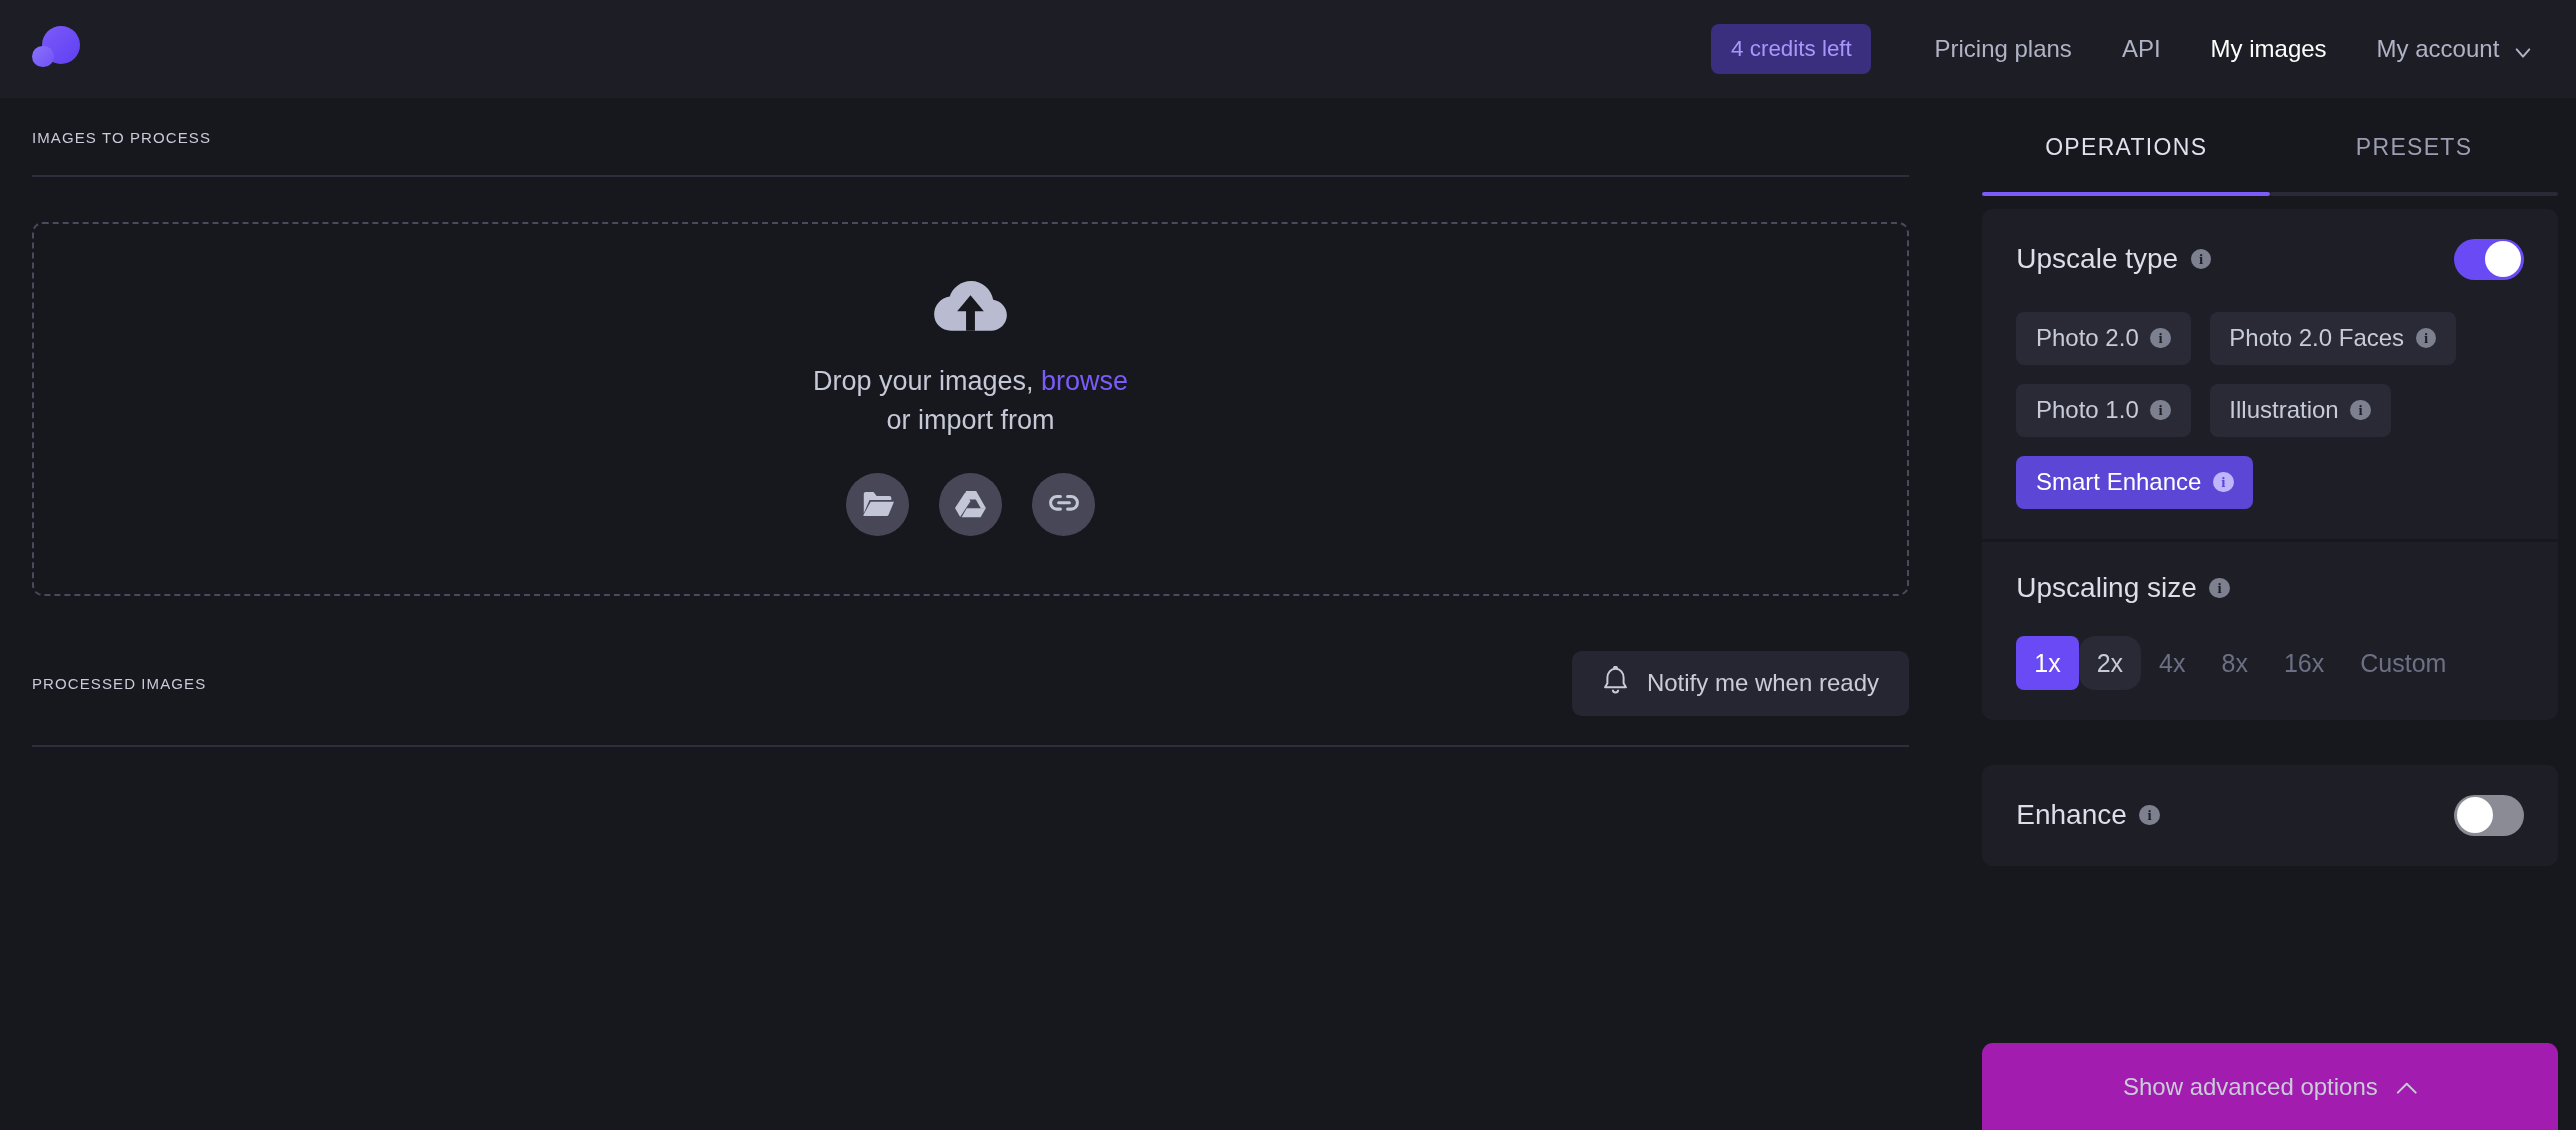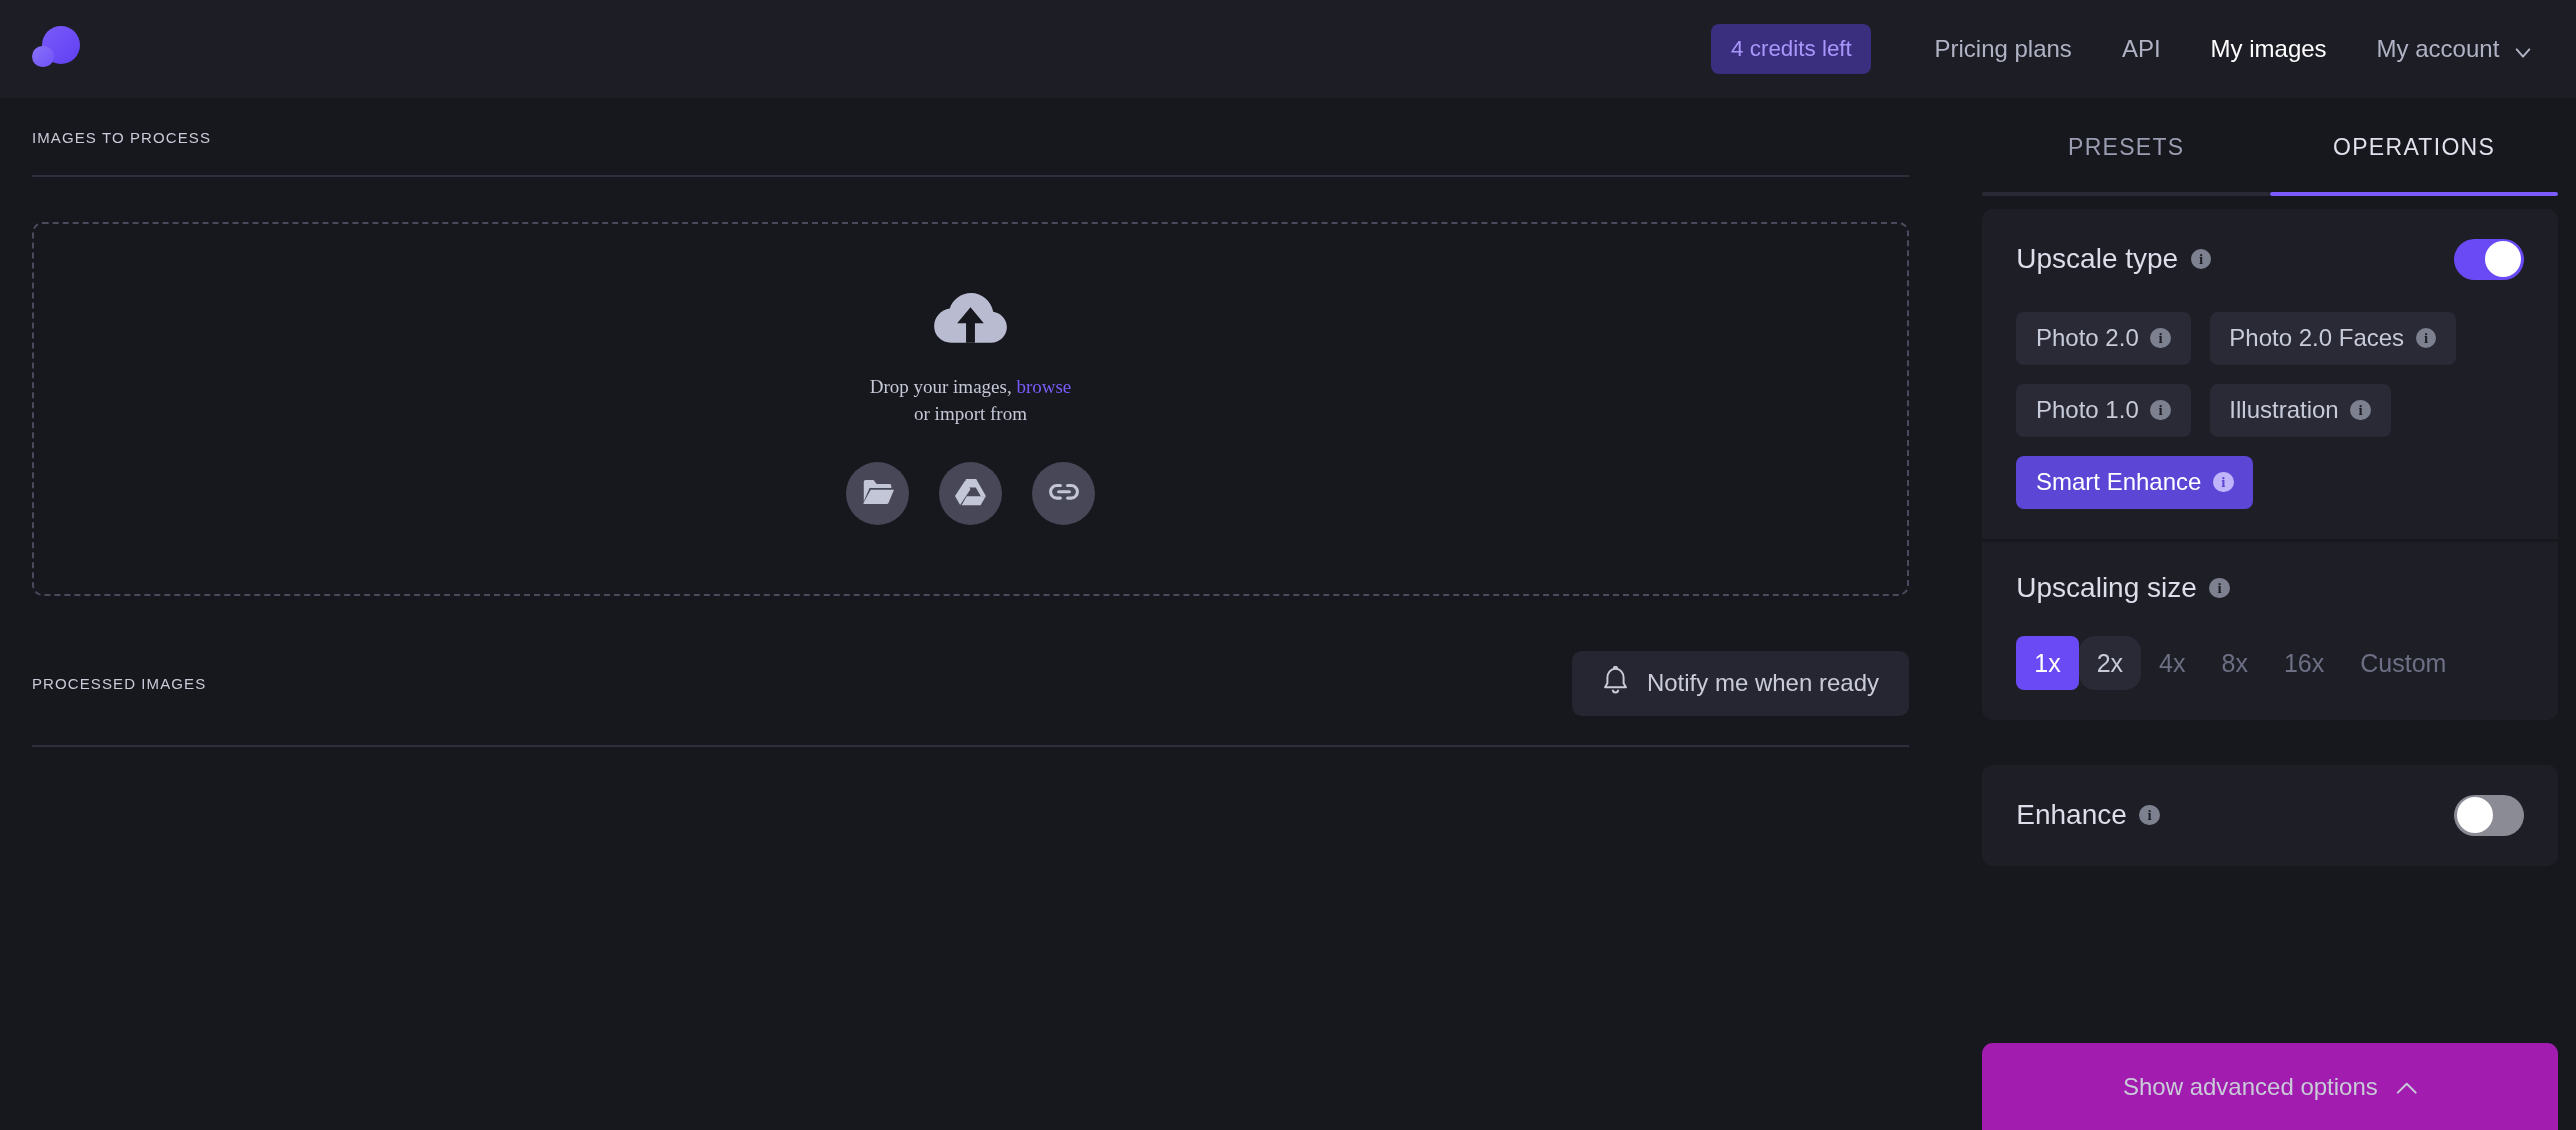--- a/index.html
+++ b/index.html
@@ -62,21 +62,21 @@
     padding: 15px 30px; cursor: pointer;
     font-size: 24px; color: #c9cbd8; white-space: nowrap;
   }
 
   .dropzone {
     margin: 45px 59px 0 32px; height: 374px;
     border: 2.7px dashed #4a4a5c; border-radius: 10.7px;
     display: flex; flex-direction: column; align-items: center; justify-content: center;
   }
   .cloud-wrap { margin-bottom: 23px; }
-  .drop-text { font-size: 19px; color: #c5c8d6; text-align: center; line-height: 1.42; font-family: Liberation Serif, serif; }
+  .drop-text { font-size: 27px; color: #c5c8d6; text-align: center; line-height: 1.42; }
   .drop-text .browse { color: #7b5cfa; cursor: pointer; }
   .import-icons { display: flex; gap: 30px; margin-top: 34px; }
   .circle-btn {
     width: 63px; height: 63px; border-radius: 50%; background: #474757;
     display: flex; align-items: center; justify-content: center; cursor: pointer;
   }
   .empty-note { margin: 70px 32px 0 32px; font-size: 26px; color: #c9cbd8; }
 
   
   .right {
@@ -241,26 +241,26 @@
           </div>
         </div>
         <div class="rule"></div>
       </div>
 
     </div>
 
     <div class="right">
 
       <div class="tabs">
+        <div class="tab active">
+          <span>OPERATIONS</span>
+          <span class="underline"></span>
+        </div>
         <div class="tab">
           <span>PRESETS</span>
-          <span class="underline"></span>
-        </div>
-        <div class="tab active">
-          <span>OPERATIONS</span>
           <span class="underline"></span>
         </div>
       </div>
 
       <div class="panel-scroll">
 
         <div class="card card-top">
           <div class="card-row">
             <div class="card-title">
               <span>Upscale type</span>

